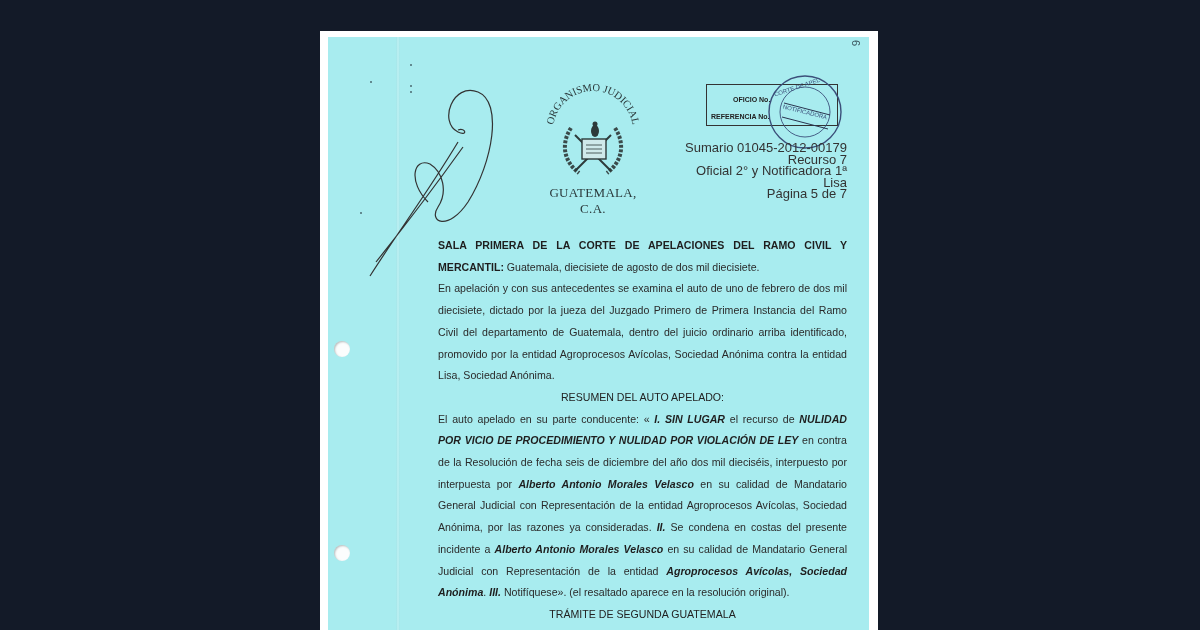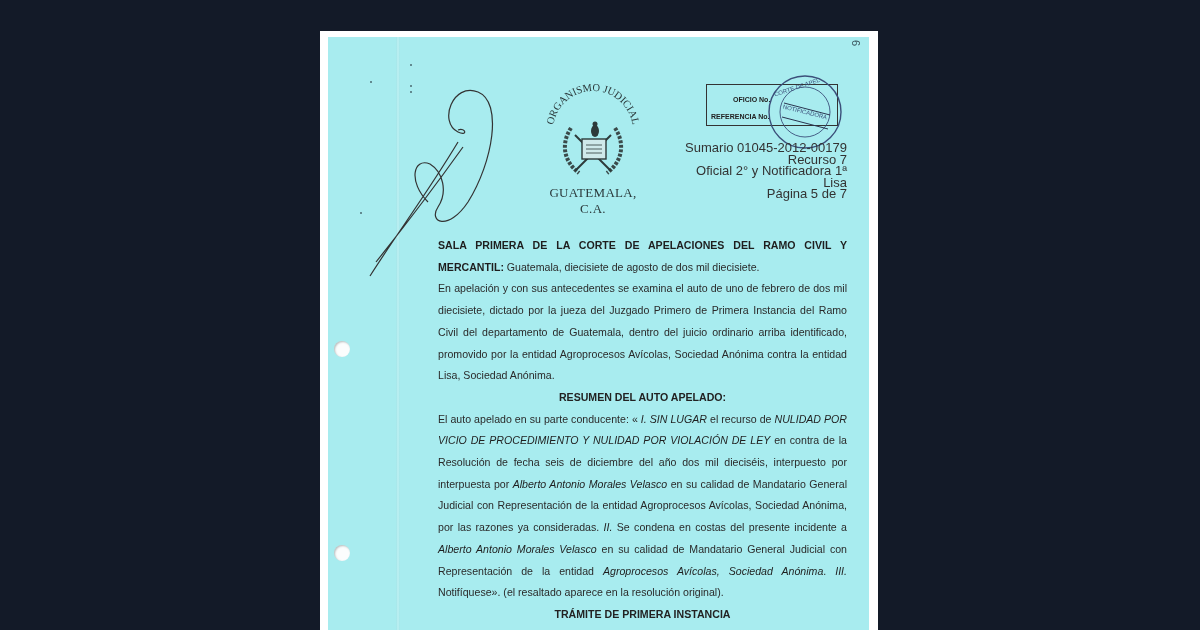--- a/index.html
+++ b/index.html
@@ -50,24 +50,24 @@
       position:absolute; right:22px; top:105px; text-align:right;
       font-size:13px; line-height:11.6px; color:#333;
     }
     .body-text {
       position:absolute; left:110px; top:182px; width:409px;
       font-size:10.6px; line-height:21.7px; color:#2a2a2a;
       text-align:justify;
       margin-top:16px;
     }
     .body-text p { margin:0; }
-    .body-text .h { font-weight:bold; text-align:center; color:#222; }
+    .body-text .h { font-weight:normal; text-align:center; color:#222; }
     .b { font-weight:bold; color:#1e1e1e; }
     .i { }
-    .bi { font-weight:normal; font-style:italic; color:#1e1e1e; }
+    .bi { font-weight:bold; font-style:italic; color:#1e1e1e; }
   </style>
 </head>
 <body>
 
 <div class="page">
   <div class="paper">
 
     <span class="page-num-corner">6</span>
 
     <span class="speck" style="left:82px;top:27px"></span>
@@ -135,17 +135,17 @@
 
     <div class="body-text">
       <p>
         <span class="b">SALA PRIMERA DE LA CORTE DE APELACIONES DEL RAMO CIVIL Y MERCANTIL:</span><span> Guatemala, diecisiete de agosto de dos mil diecisiete.</span>
       </p>
       <p>En apelación y con sus antecedentes se examina el auto de uno de febrero de dos mil diecisiete, dictado por la jueza del Juzgado Primero de Primera Instancia del Ramo Civil del departamento de Guatemala, dentro del juicio ordinario arriba identificado, promovido por la entidad Agroprocesos Avícolas, Sociedad Anónima contra la entidad Lisa, Sociedad Anónima.</p>
       <p class="h">RESUMEN DEL AUTO APELADO:</p>
       <p>
         <span>El auto apelado en su parte conducente: « </span><span class="bi">I. SIN LUGAR</span><span class="i"> el recurso de </span><span class="bi">NULIDAD POR VICIO DE PROCEDIMIENTO Y NULIDAD POR VIOLACIÓN DE LEY</span><span class="i"> en contra de la Resolución de fecha seis de diciembre del año dos mil dieciséis, interpuesto por interpuesta por </span><span class="bi">Alberto Antonio Morales Velasco</span><span class="i"> en su calidad de Mandatario General Judicial con Representación de la entidad Agroprocesos Avícolas, Sociedad Anónima, por las razones ya consideradas. </span><span class="bi">II.</span><span class="i"> Se condena en costas del presente incidente a </span><span class="bi">Alberto Antonio Morales Velasco</span><span class="i"> en su calidad de Mandatario General Judicial con Representación de la entidad </span><span class="bi">Agroprocesos Avícolas, Sociedad Anónima</span><span class="i">. </span><span class="bi">III.</span><span class="i"> Notifíquese</span><span>». (el resaltado aparece en la resolución original).</span>
       </p>
-      <p class="h">TRÁMITE DE PRIMERA INSTANCIA</p>
+      <p class="h">TRÁMITE DE SEGUNDA GUATEMALA</p>
     </div>
 
   </div>
 </div>
 
 </body></html>

